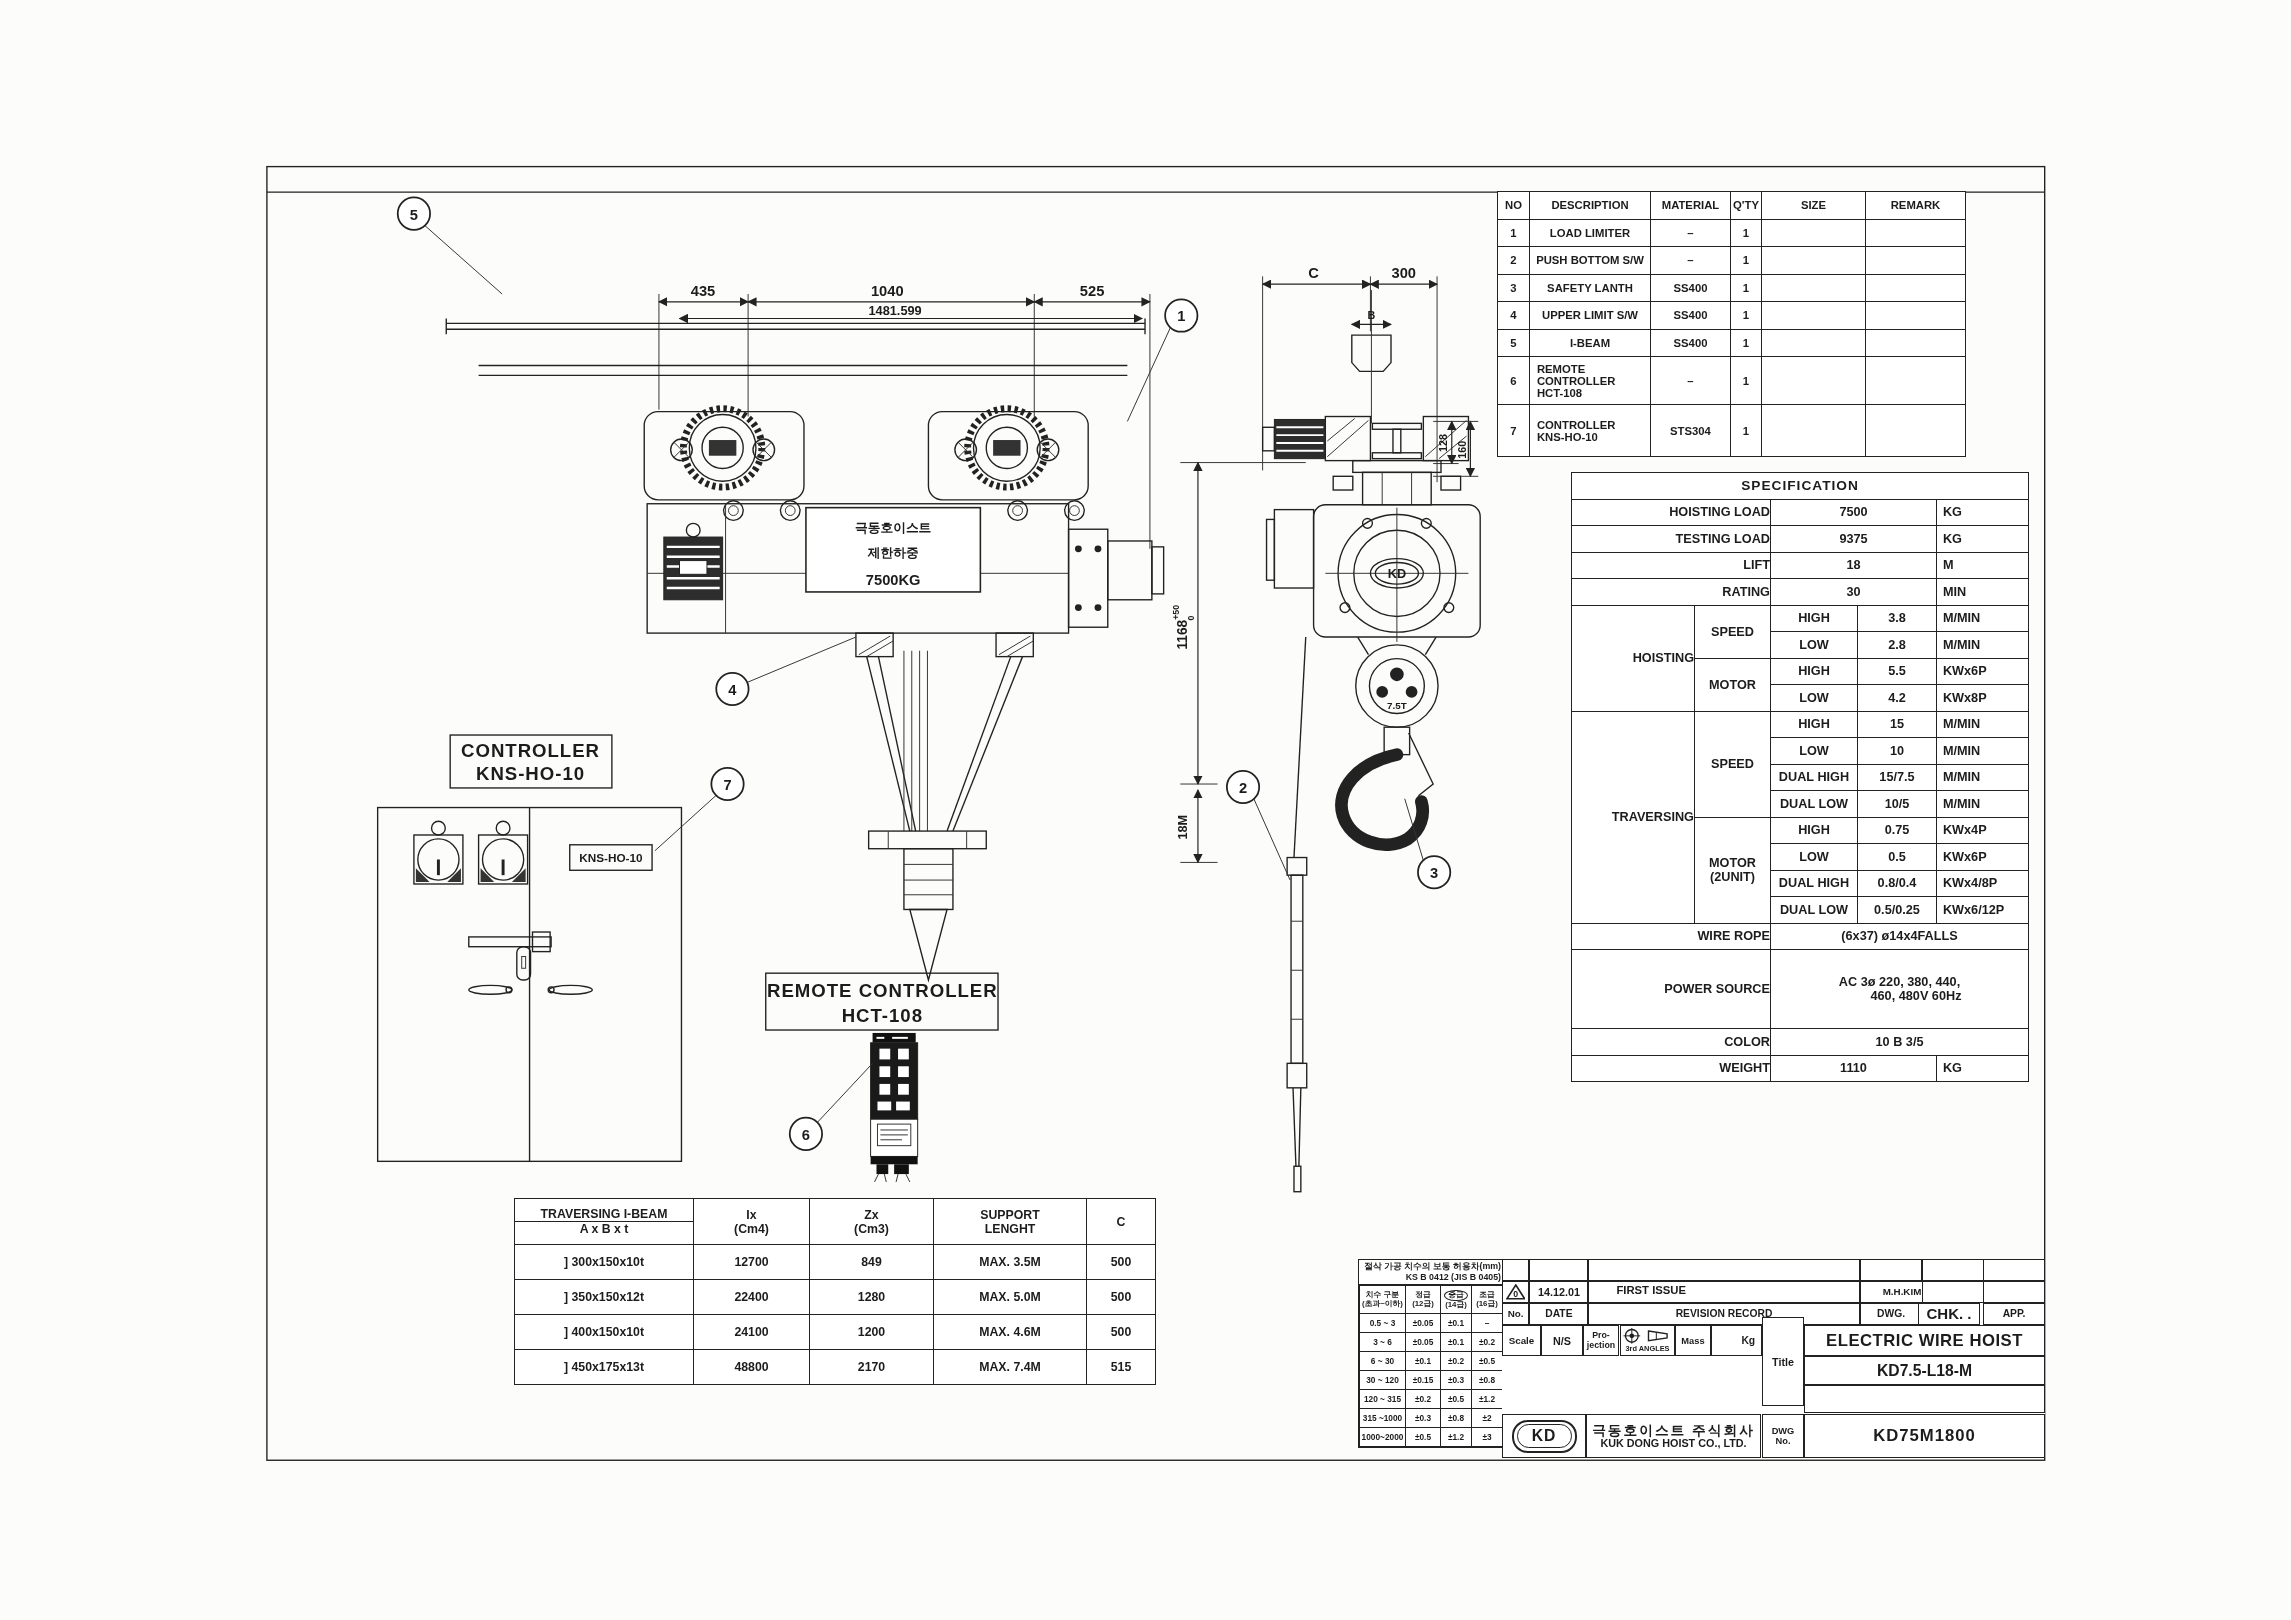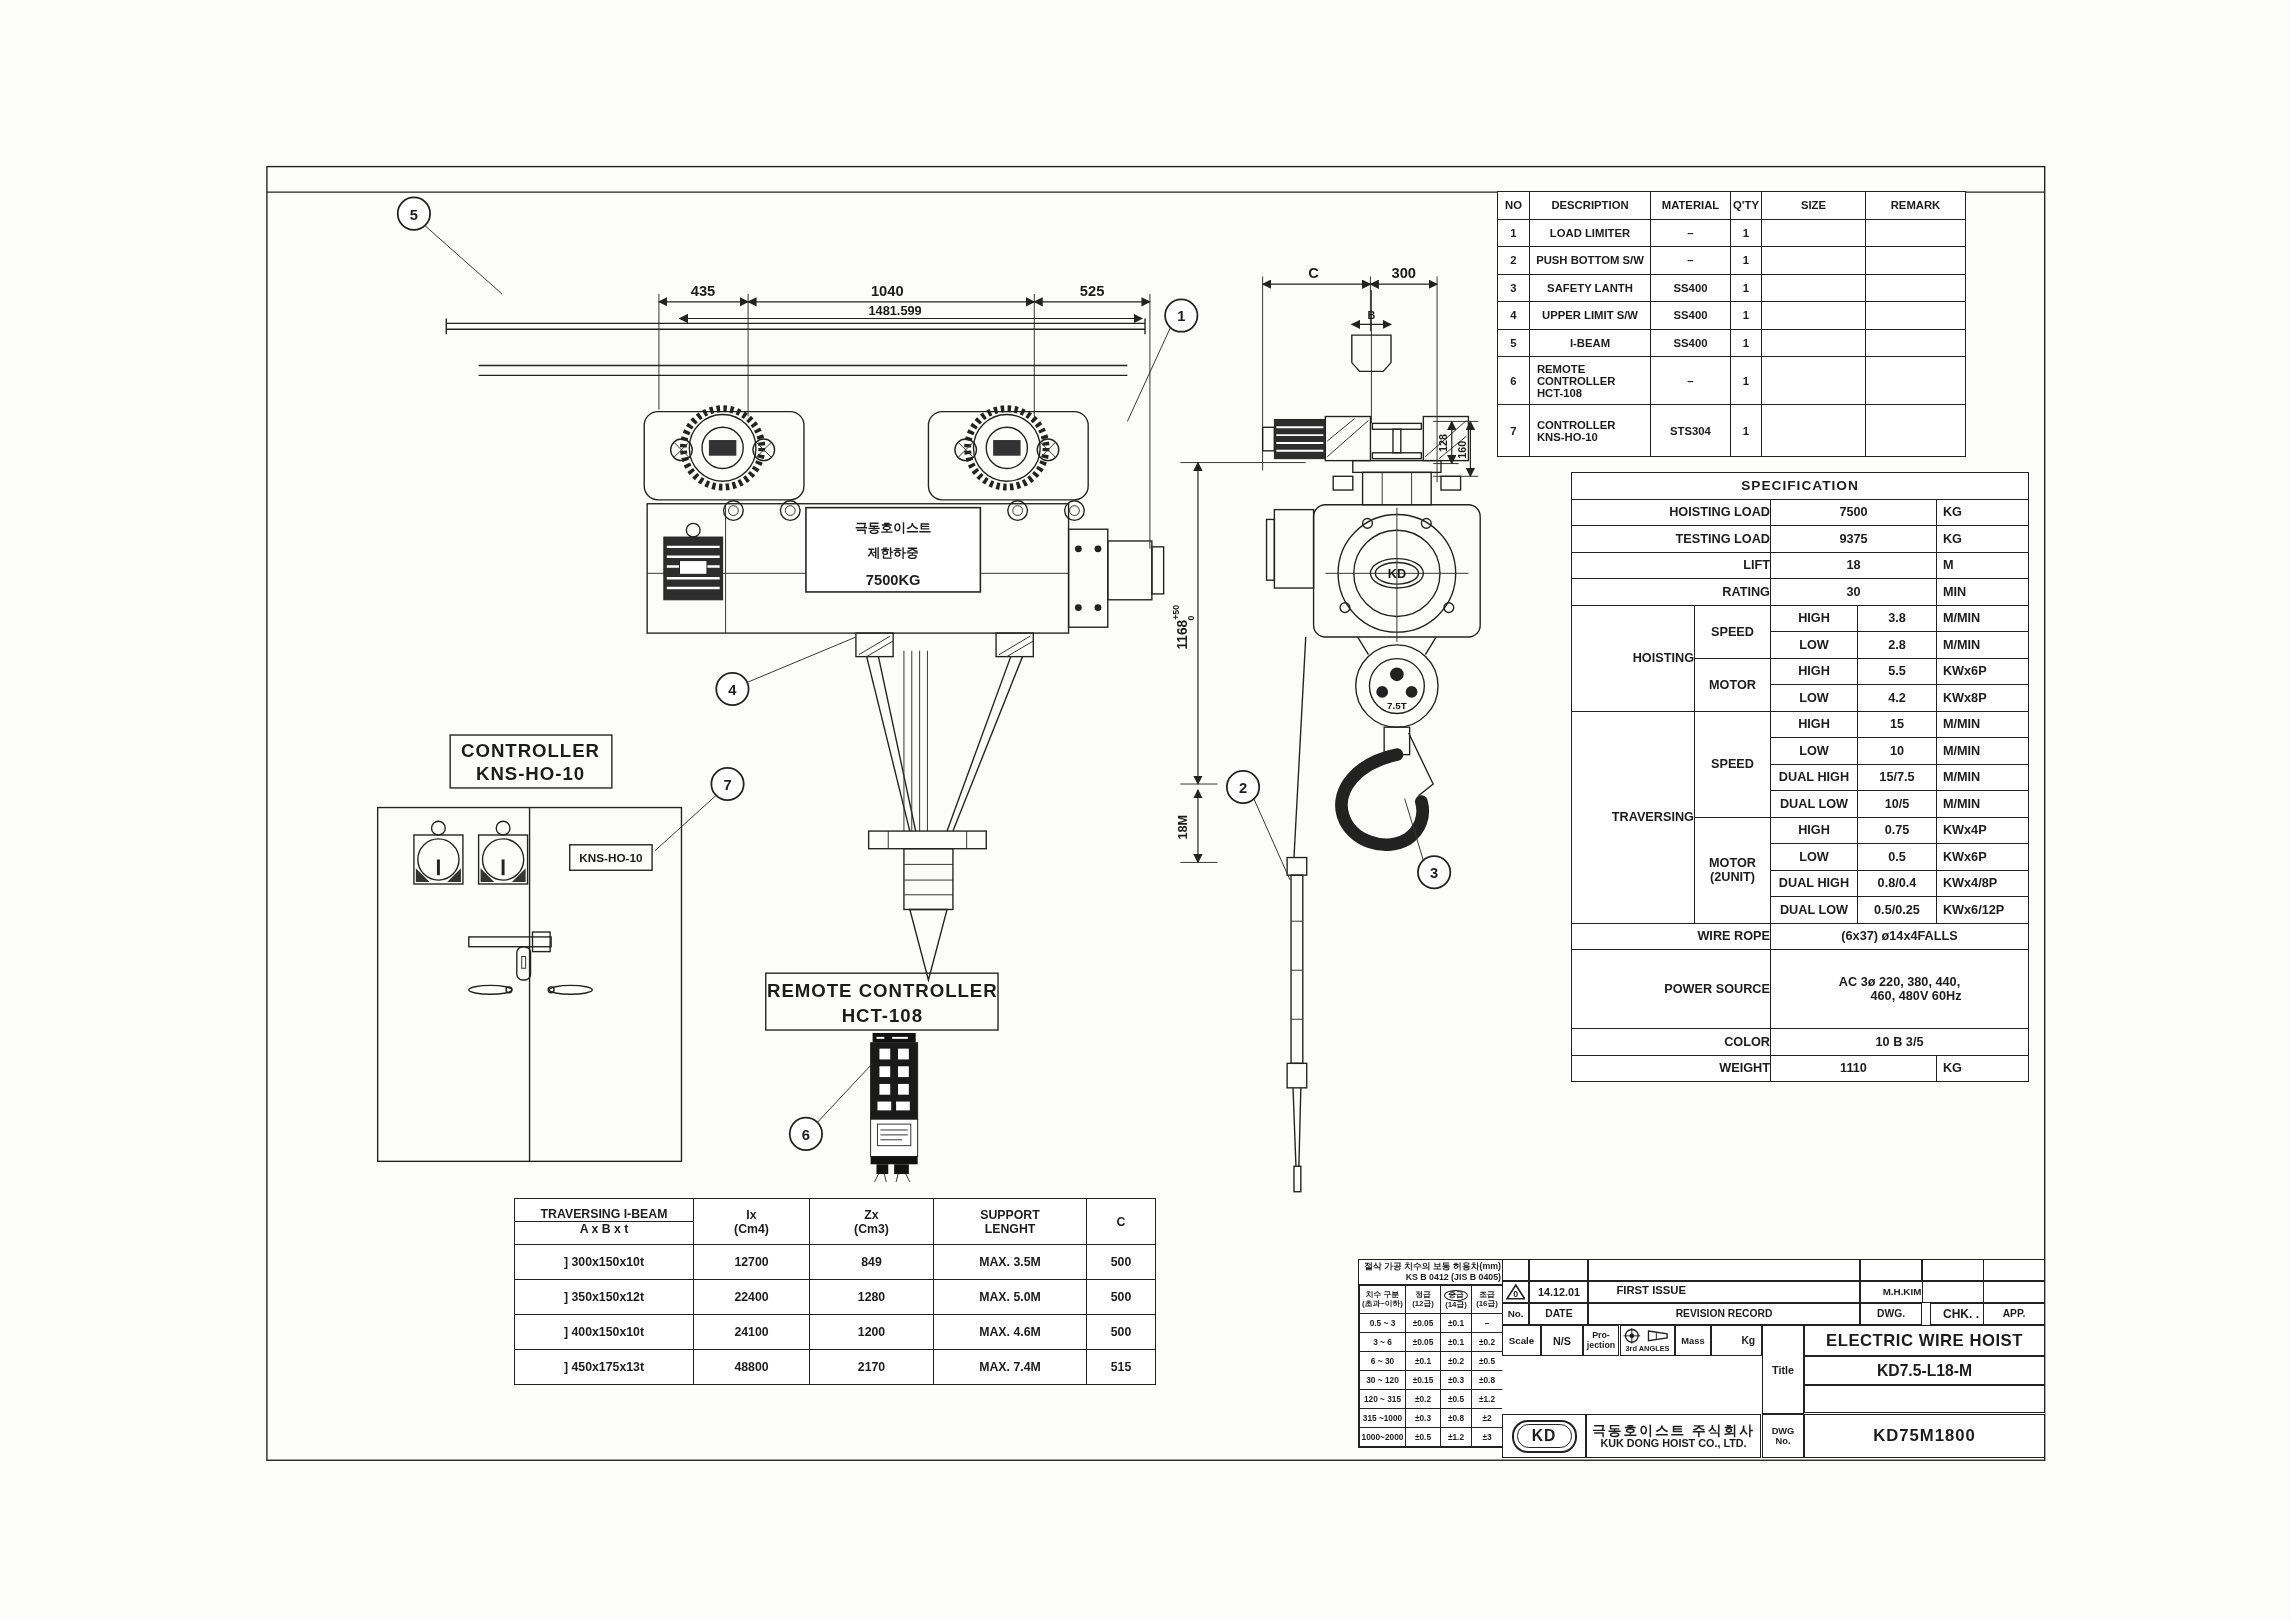--- a/index.html
+++ b/index.html
@@ -762,21 +762,21 @@
   <div class="cell" style="left:27.4px;top:21.6px;width:59px;height:22.5px;font-size:10.8px">14.12.01</div>
   <div class="cell tl" style="left:86px;top:21.6px;width:272px;height:22.5px;font-size:11.3px;padding-left:27.4px">FIRST ISSUE</div>
   <div class="cell" style="left:358px;top:21.6px;width:84px;height:22.5px;font-size:9.8px">M.H.KIM</div>
   <div class="cell" style="left:420px;top:21.6px;width:62px;height:22.5px"></div>
   <div class="cell" style="left:481px;top:21.6px;width:62px;height:22.5px"></div>
 
   <div class="cell" style="left:0;top:44px;width:27.4px;height:21.6px;font-size:9.8px">No.</div>
   <div class="cell" style="left:27.4px;top:44px;width:59px;height:21.6px;font-size:10.3px">DATE</div>
   <div class="cell" style="left:86px;top:44px;width:272px;height:21.6px;font-size:10.3px">REVISION RECORD</div>
   <div class="cell" style="left:358px;top:44px;width:62px;height:21.6px;font-size:10.3px">DWG.</div>
-  <div class="cell" style="left:428px;top:44px;width:62px;height:21.6px;font-size:12px">CHK. .</div>
+  <div class="cell" style="left:416px;top:44px;width:62px;height:21.6px;font-size:15px">CHK. .</div>
   <div class="cell" style="left:481px;top:44px;width:62px;height:21.6px;font-size:10.3px">APP.</div>
 
   <div class="cell" style="left:0;top:66px;width:39px;height:31px;font-size:9.8px">Scale</div>
   <div class="cell" style="left:39px;top:66px;width:42px;height:31px;font-size:10.8px">N/S</div>
   <div class="cell" style="left:81px;top:66px;width:36px;height:31px;font-size:8.8px">
     <span class="stack">
           <span>Pro-</span>
           <span>jection</span>
         </span>
   </div>
@@ -789,21 +789,21 @@
         <line x1="9" y1="0" x2="9" y2="16" stroke="#222" stroke-width="1"></line>
         <path d="M26,3 L45,6 L45,10 L26,13 z" fill="none" stroke="#222" stroke-width="1.4"></path>
         <line x1="34" y1="4.2" x2="34" y2="11.8" stroke="#222" stroke-width="1"></line>
       </svg>
       <span style="font-size:7.4px">3rd ANGLES</span>
     </span>
   </div>
   <div class="cell" style="left:173px;top:66px;width:36px;height:31px;font-size:9.3px">Mass</div>
   <div class="cell" style="left:209px;top:66px;width:51px;height:31px;font-size:10.3px;justify-content:flex-end;padding-right:5.9px">Kg</div>
 
-  <div class="cell" style="left:260px;top:66px;width:42px;height:89px;font-size:10.8px">Title</div>
+  <div class="cell" style="left:260px;top:58px;width:42px;height:89px;font-size:10.8px">Title</div>
   <div class="cell" style="left:302px;top:66px;width:241px;height:31px;font-size:16.7px;letter-spacing:0.5px">ELECTRIC WIRE HOIST</div>
   <div class="cell" style="left:302px;top:97px;width:241px;height:29px;font-size:15.7px">KD7.5-L18-M</div>
   <div class="cell" style="left:302px;top:126px;width:241px;height:28px"></div>
 
 
   <div class="cell" style="left:0;top:155px;width:84px;height:44px">
     <span class="logo">
           <span class="in">KD</span>
         </span>
   </div>

